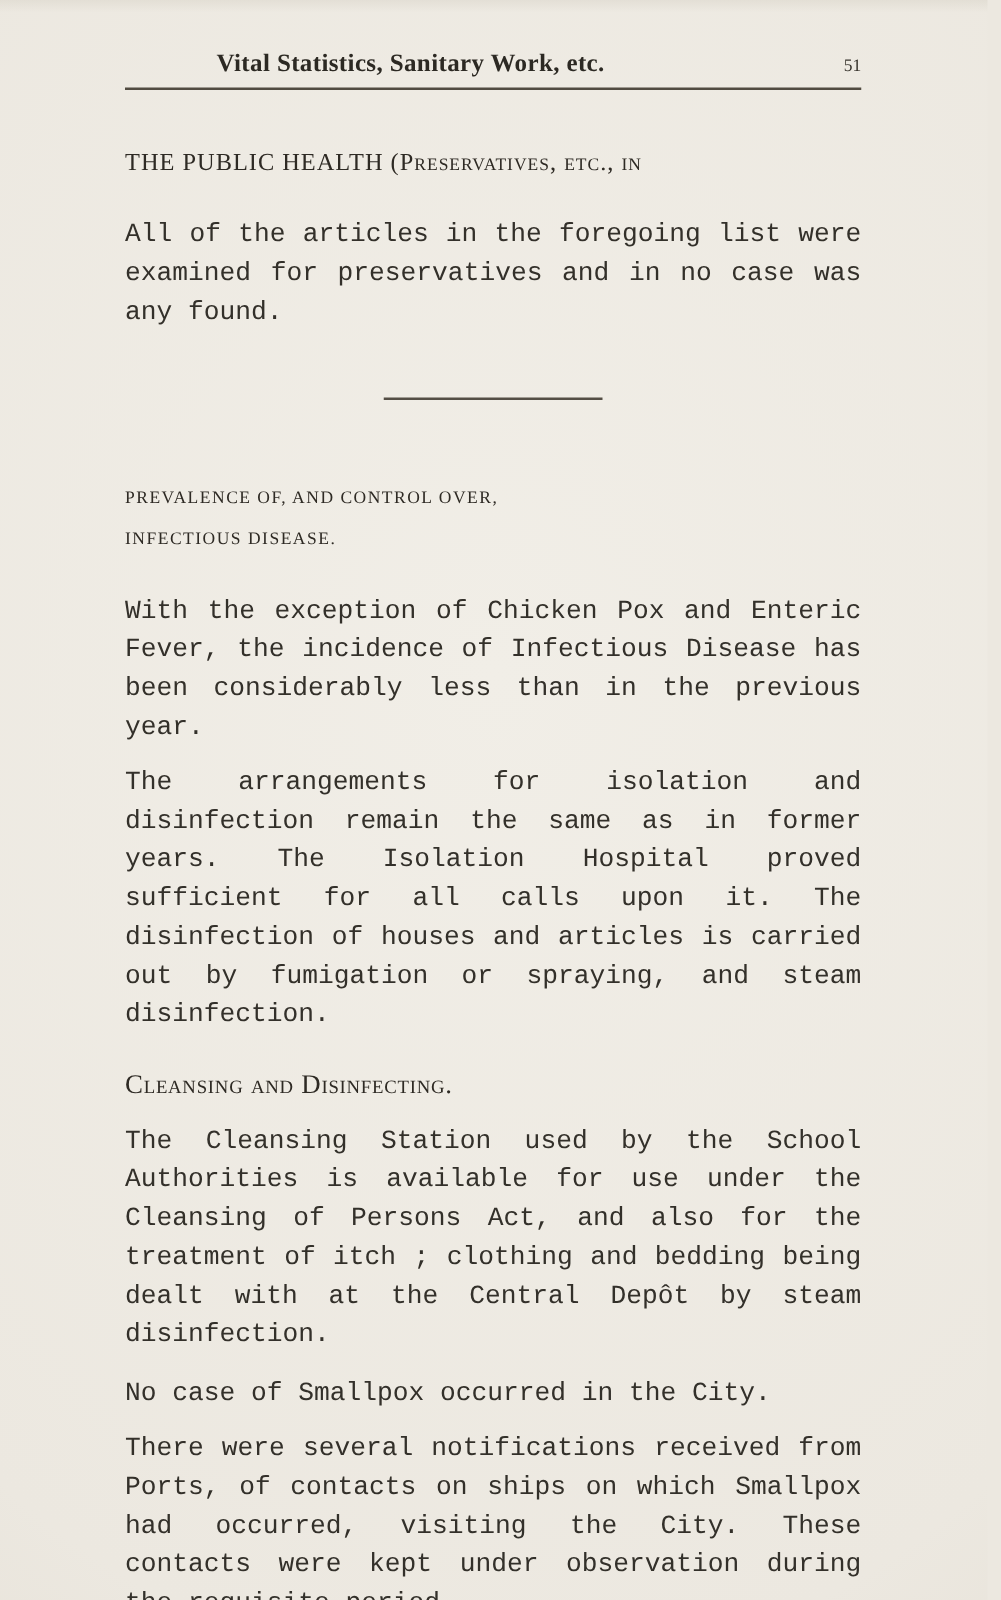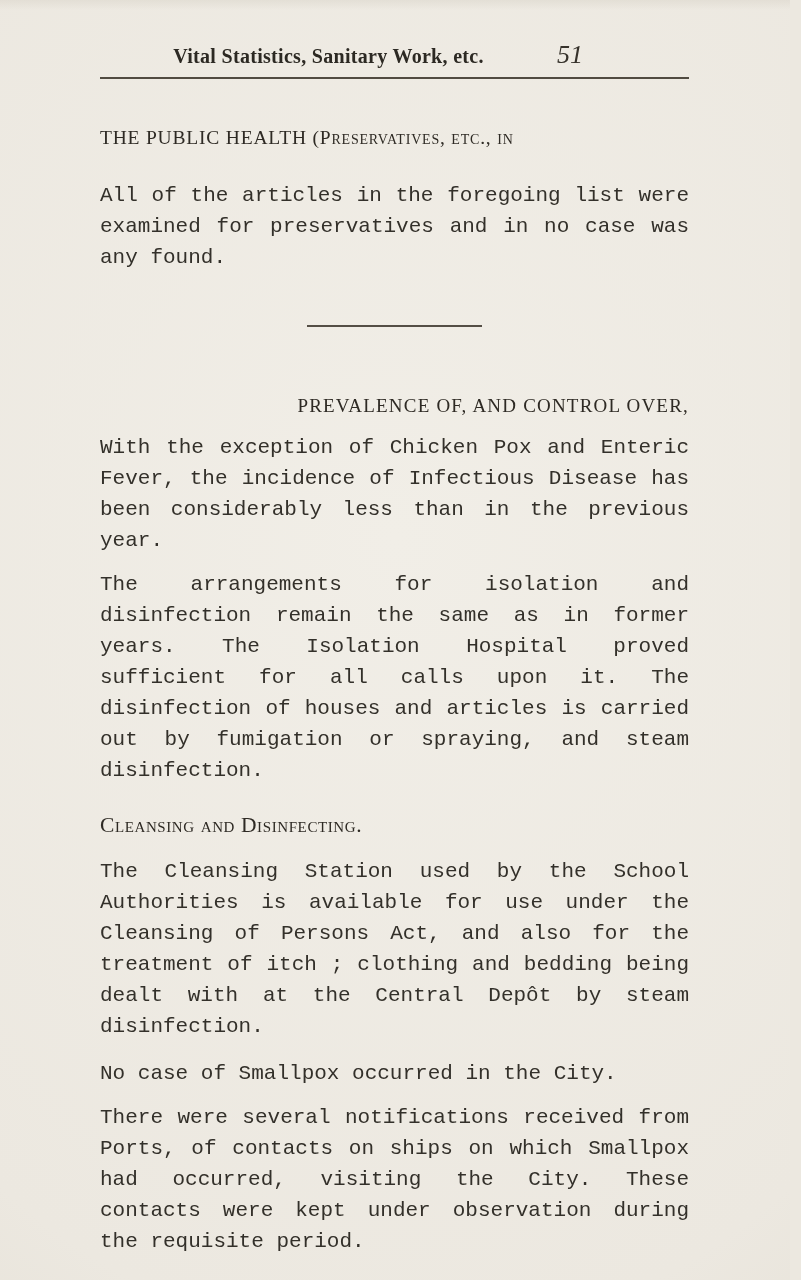--- a/index.html
+++ b/index.html
@@ -38,24 +38,23 @@
   .rh-title {
     flex: 1;
     text-align: center;
     font-weight: 700;
     font-size: 20px;
     letter-spacing: 0.3px;
     color: #2c2923;
   }
   .rh-num {
     width: 132px;
-    text-align: left;
-    font-size: 26px;
+    text-align: right;
+    font-size: 14px;
     color: #37332c;
-    font-style: italic;
   }
   .header-rule {
     margin-top: 7px;
     border-top: 2px solid #514b41;
   }
 
   
   .reg-heading {
     margin: 42px 0 0 0;
     font-weight: 400;
@@ -83,27 +82,27 @@
   .section-divider {
     width: 175px;
     margin: 52px auto 0 auto;
     border-top: 2px solid #544e45;
   }
 
   
   .center-heading {
     margin: 62px 0 0 0;
     font-weight: 400;
-    font-size: 19px;
+    font-size: 14px;
     line-height: 33px;
-    text-align: right;
+    text-align: left;
     letter-spacing: 1.2px;
     color: #2e2a24;
   }
-  .after-center { margin-top: 10px; }
+  .after-center { margin-top: 26px; }
 
   
   .sub-heading {
     margin: 24px 0 0 0;
     font-weight: 400;
     font-size: 21.5px;
     line-height: 30px;
     letter-spacing: 0.6px;
     color: #2e2a24;
   }
@@ -123,20 +122,21 @@
   <h1 class="reg-heading">
     <span class="heading-line"><span>THE PUBLIC HEALTH (</span><span class="sc">Preservatives, etc., in</span></span>
   </h1>
 
   <p class="body-par first-par">All of the articles in the foregoing list were examined for preservatives and in no case was any found.</p>
 
   <div class="section-divider"></div>
 
   <h2 class="center-heading">
     <span class="heading-line">PREVALENCE OF, AND CONTROL OVER,</span>
+    <span class="heading-line">INFECTIOUS DISEASE.</span>
   </h2>
 
   <p class="body-par after-center">With the exception of Chicken Pox and Enteric Fever, the incidence of Infectious Disease has been considerably less than in the previous year.</p>
   <p class="body-par">The arrangements for isolation and disinfection remain the same as in former years. The Isolation Hospital proved sufficient for all calls upon it. The disinfection of houses and articles is carried out by fumigation or spraying, and steam disinfection.</p>
 
   <h3 class="sub-heading sc">Cleansing and Disinfecting.</h3>
   <p class="body-par after-sub">The Cleansing Station used by the School Authorities is available for use under the Cleansing of Persons Act, and also for the treatment of itch ; clothing and bedding being dealt with at the Central Depôt by steam disinfection.</p>
 
   <p class="body-par after-sub">No case of Smallpox occurred in the City.</p>
   <p class="body-par">There were several notifications received from Ports, of contacts on ships on which Smallpox had occurred, visiting the City. These contacts were kept under observation during the requisite period.</p>

